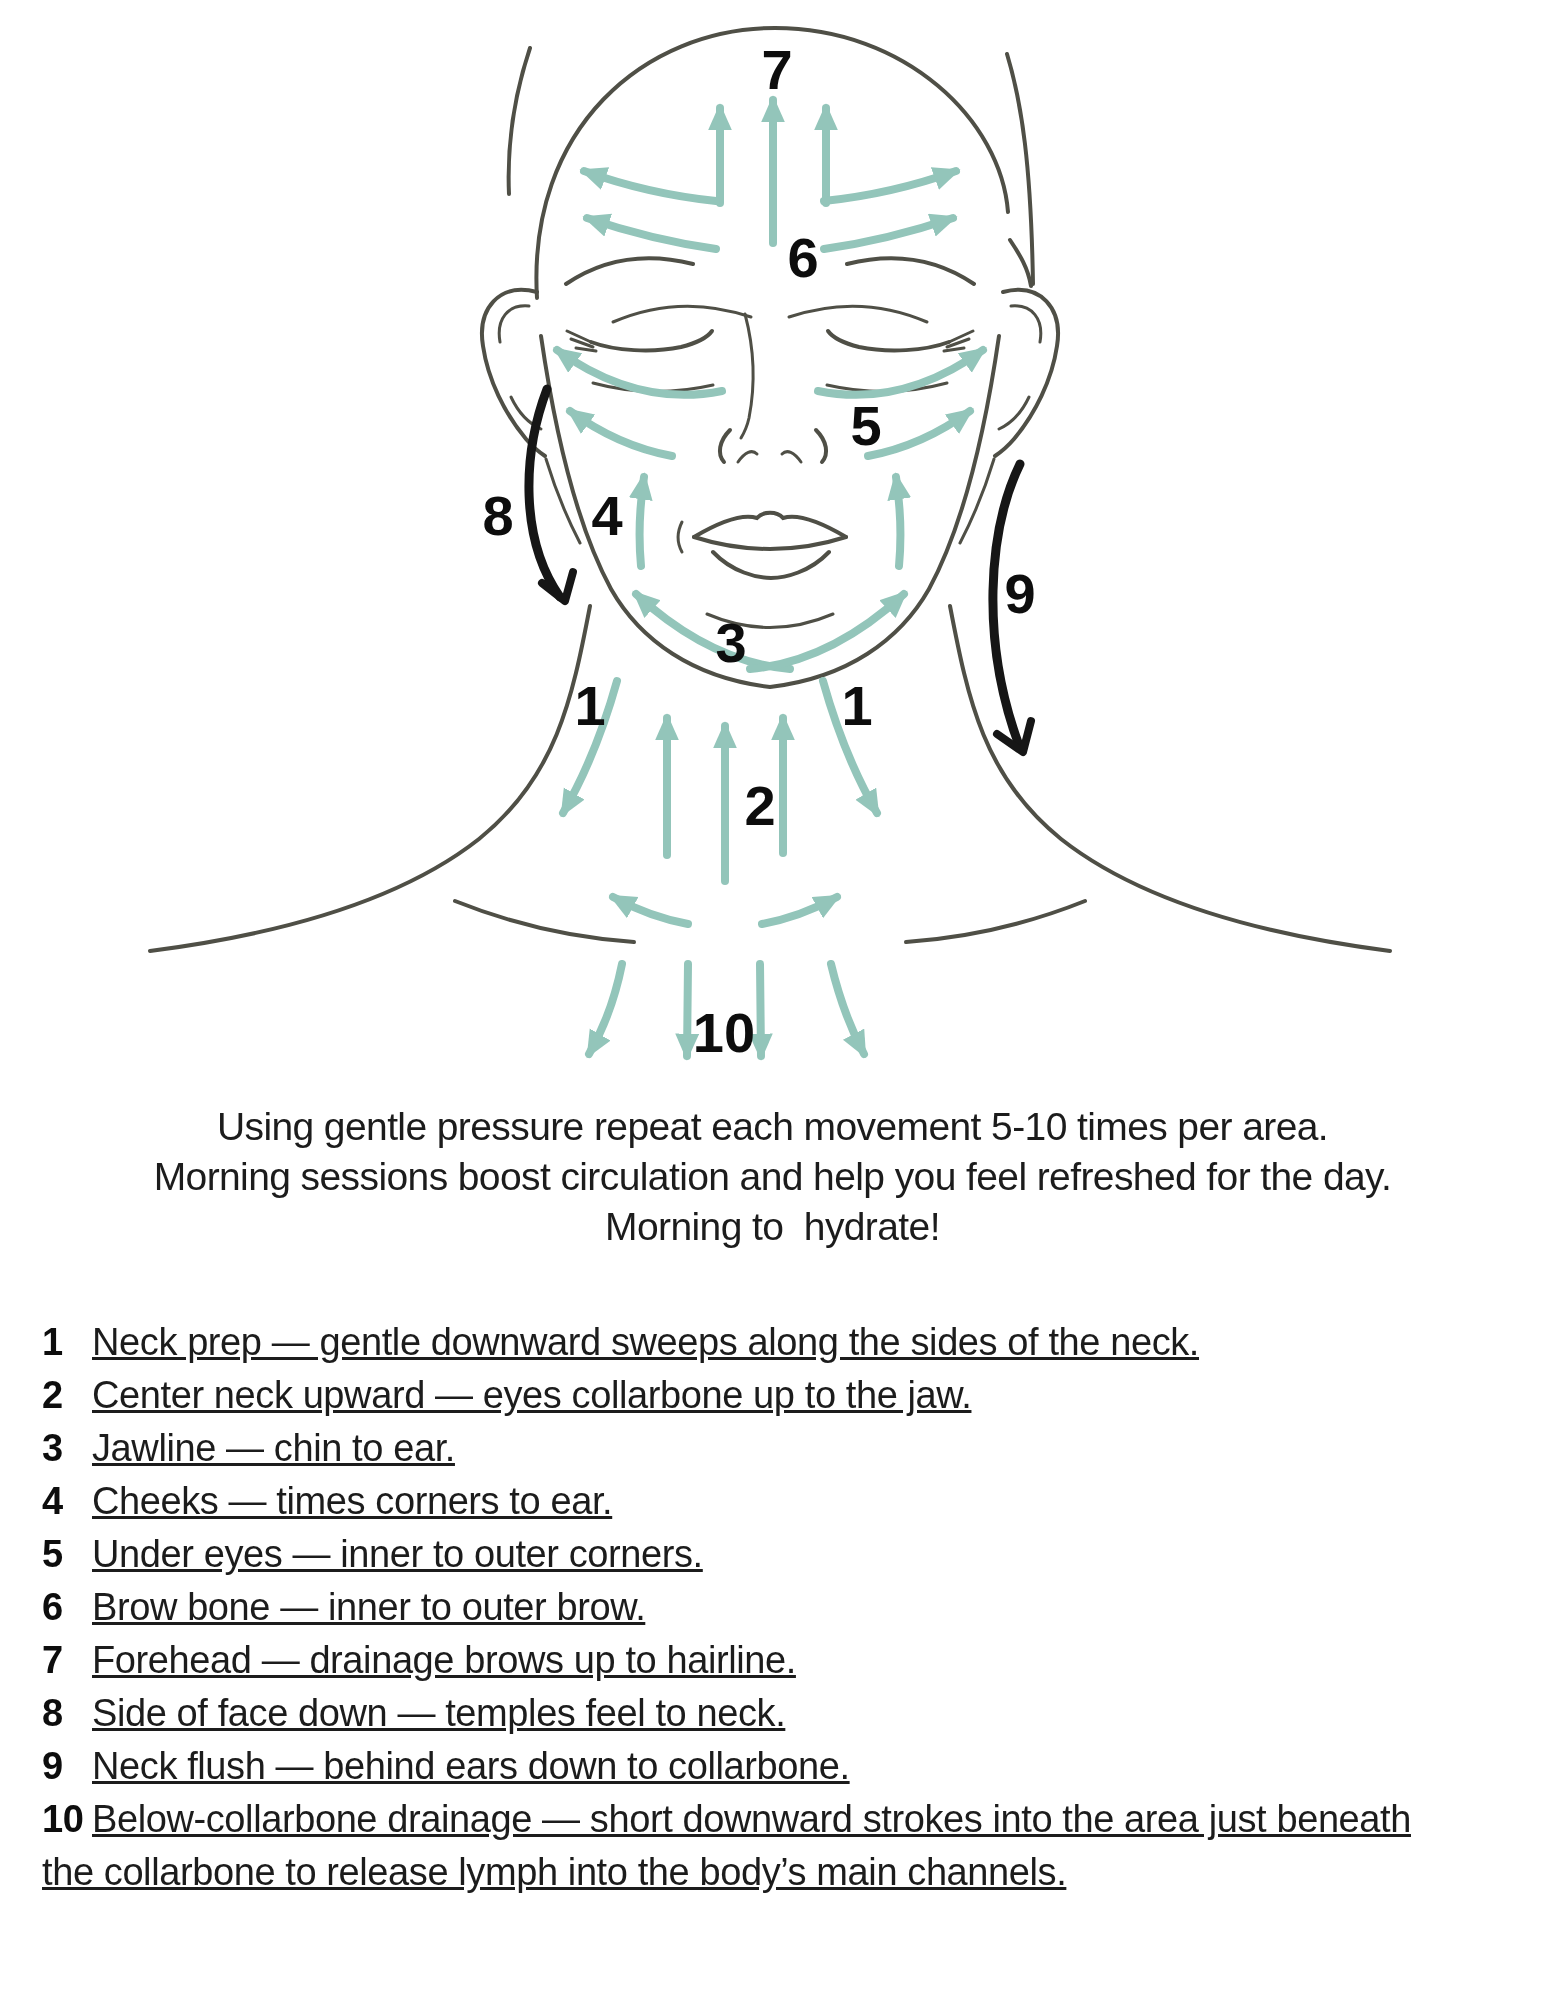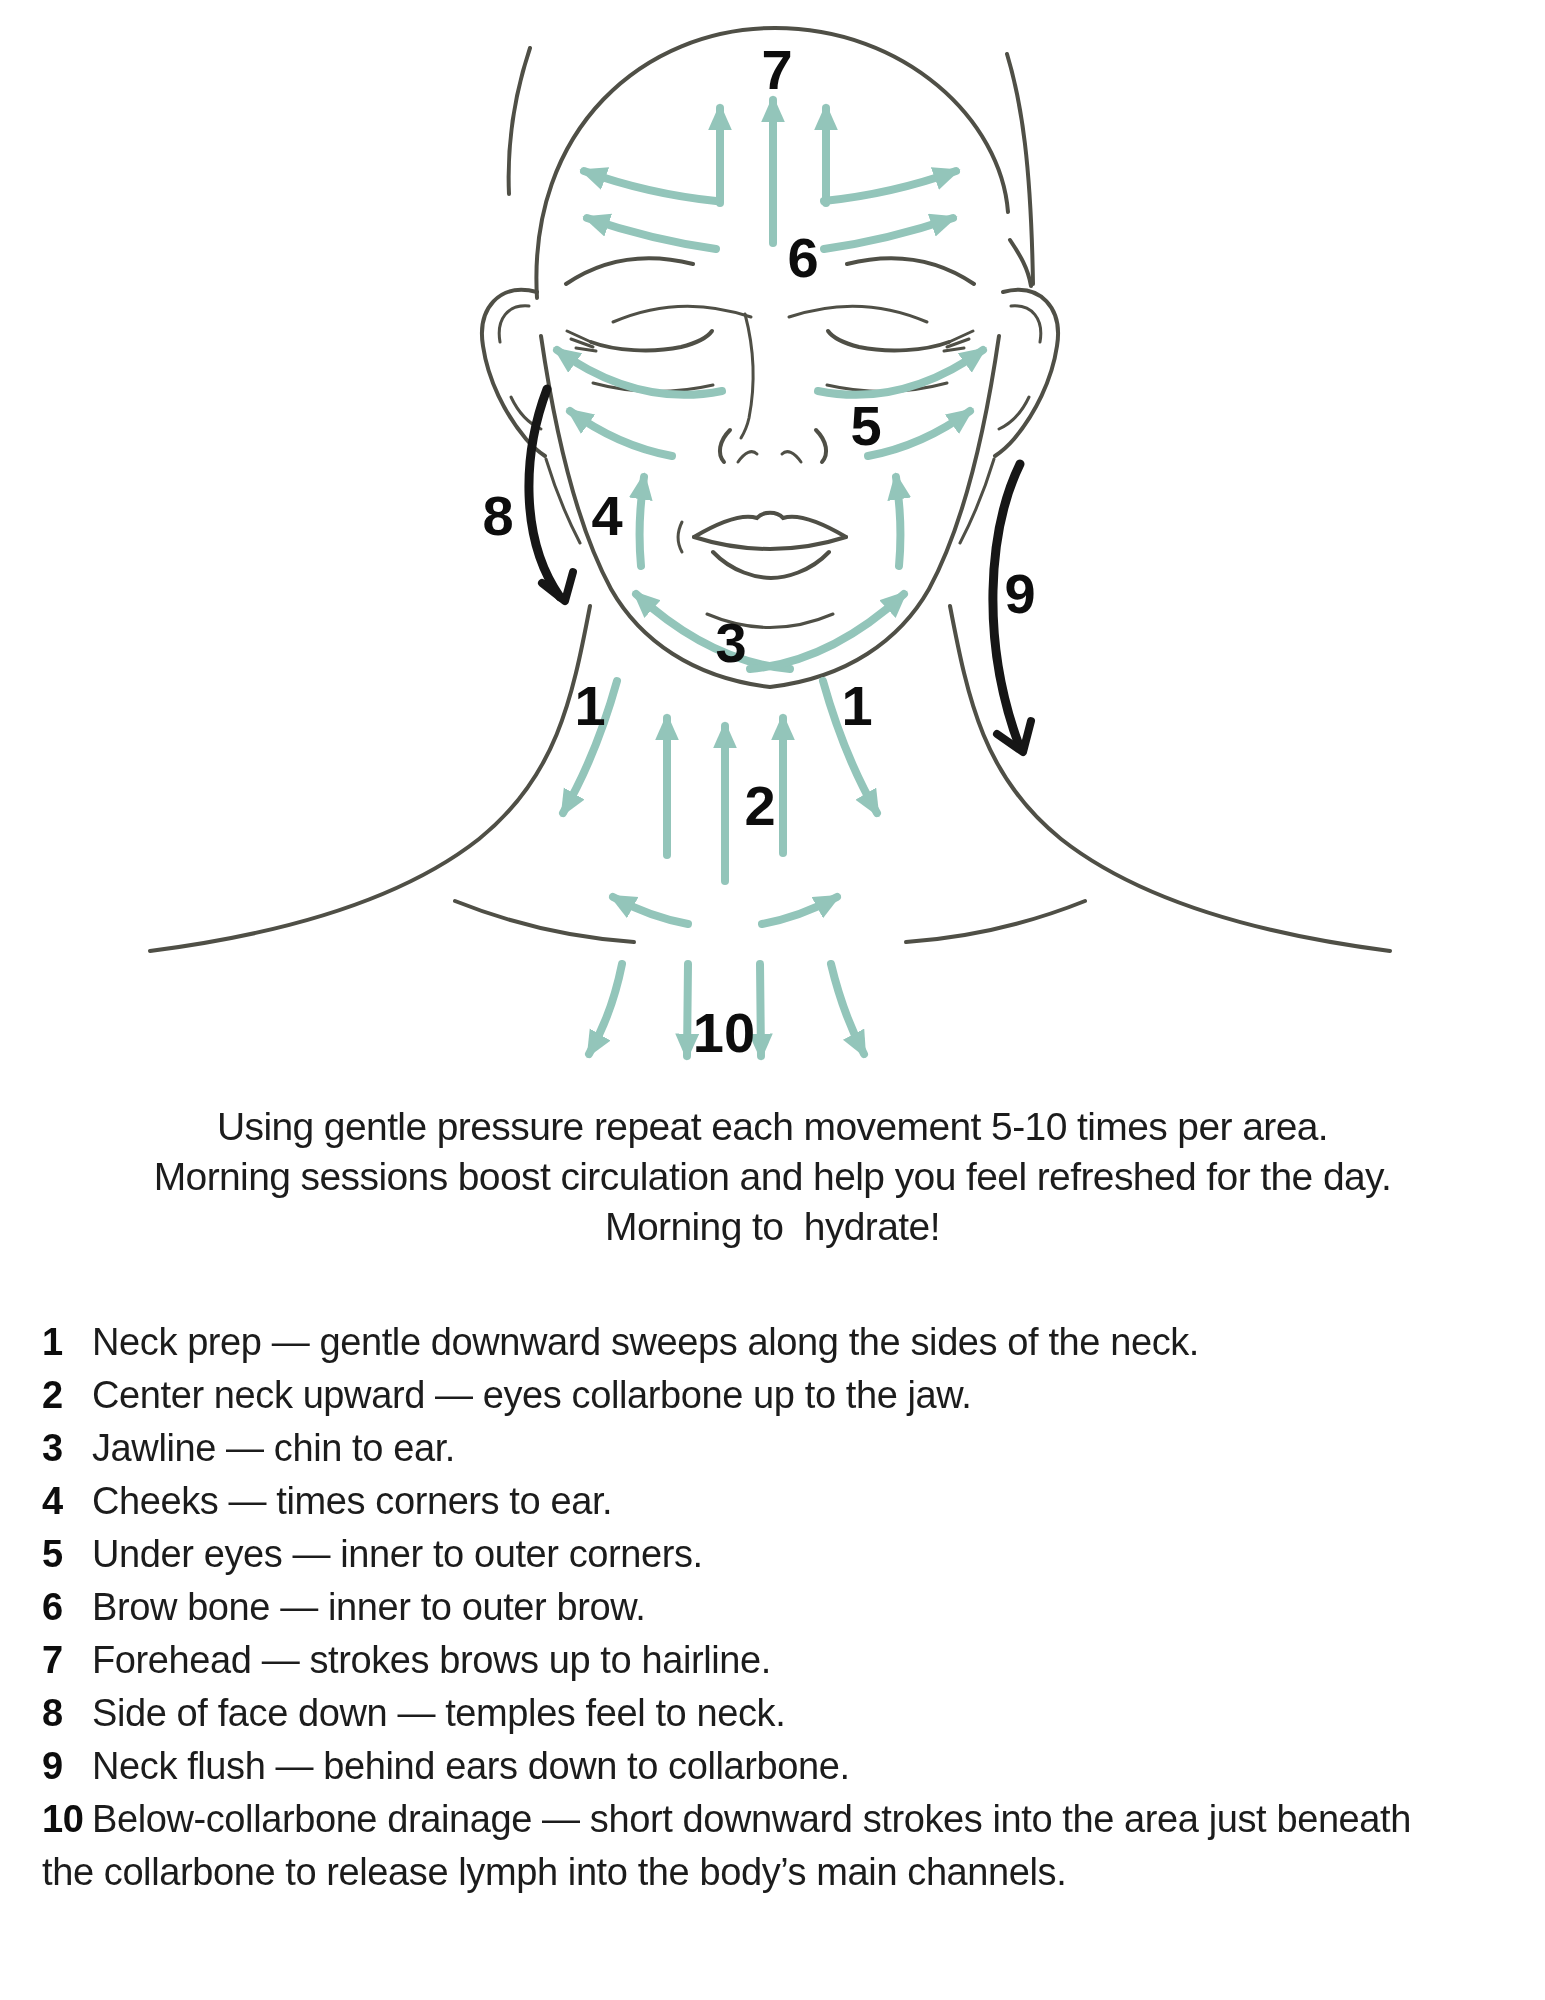--- a/index.html
+++ b/index.html
@@ -20,21 +20,21 @@
   .blk2{fill:none;stroke:#161616;stroke-width:8;stroke-linecap:round;stroke-linejoin:round;}
   .tri-fill{fill:var(--arrow-teal);}
   .lbl{font-family:"Liberation Sans",sans-serif;font-weight:bold;font-size:56px;fill:var(--label-ink);text-anchor:middle;}
   
   .intro{position:absolute;top:1102px;left:0;width:1545px;text-align:center;color:var(--text-ink);
          font-size:39px;letter-spacing:-0.6px;}
   .intro .iline{line-height:50px;white-space:pre;}
   
   .steps{position:absolute;top:1316px;left:42px;width:1400px;color:var(--text-ink);
          font-size:38px;letter-spacing:-0.4px;}
-  .step{line-height:53px;}
+  .step{line-height:53px;text-decoration:underline;}
   .step .num{display:inline-block;width:50px;font-weight:bold;color:var(--label-ink);}
 </style>
 </head>
 <body>
 
 <div class="stage">
 
   <svg class="diagram" width="1545" height="1085" viewBox="0 0 1545 1085" aria-hidden="true">
     <defs>
       <marker id="tri" orient="auto" markerUnits="strokeWidth" markerWidth="4" markerHeight="4" refX="2.8" refY="1.5">
@@ -176,19 +176,19 @@
     <div class="iline">Morning to  hydrate!</div>
   </div>
 
   <div class="steps">
     <div class="step"><span class="num">1</span><span>Neck prep — gentle downward sweeps along the sides of the neck.</span></div>
     <div class="step"><span class="num">2</span><span>Center neck upward — eyes collarbone up to the jaw.</span></div>
     <div class="step"><span class="num">3</span><span>Jawline — chin to ear.</span></div>
     <div class="step"><span class="num">4</span><span>Cheeks — times corners to ear.</span></div>
     <div class="step"><span class="num">5</span><span>Under eyes — inner to outer corners.</span></div>
     <div class="step"><span class="num">6</span><span>Brow bone — inner to outer brow.</span></div>
-    <div class="step"><span class="num">7</span><span>Forehead — strokes brows up to hairline.</span></div>
+    <div class="step"><span class="num">7</span><span>Forehead — drainage brows up to hairline.</span></div>
     <div class="step"><span class="num">8</span><span>Side of face down — temples feel to neck.</span></div>
     <div class="step"><span class="num">9</span><span>Neck flush — behind ears down to collarbone.</span></div>
     <div class="step"><span class="num">10</span><span>Below-collarbone drainage — short downward strokes into the area just beneath the collarbone to release lymph into the body’s main channels.</span></div>
   </div>
 
 </div>
 
 </body></html>

